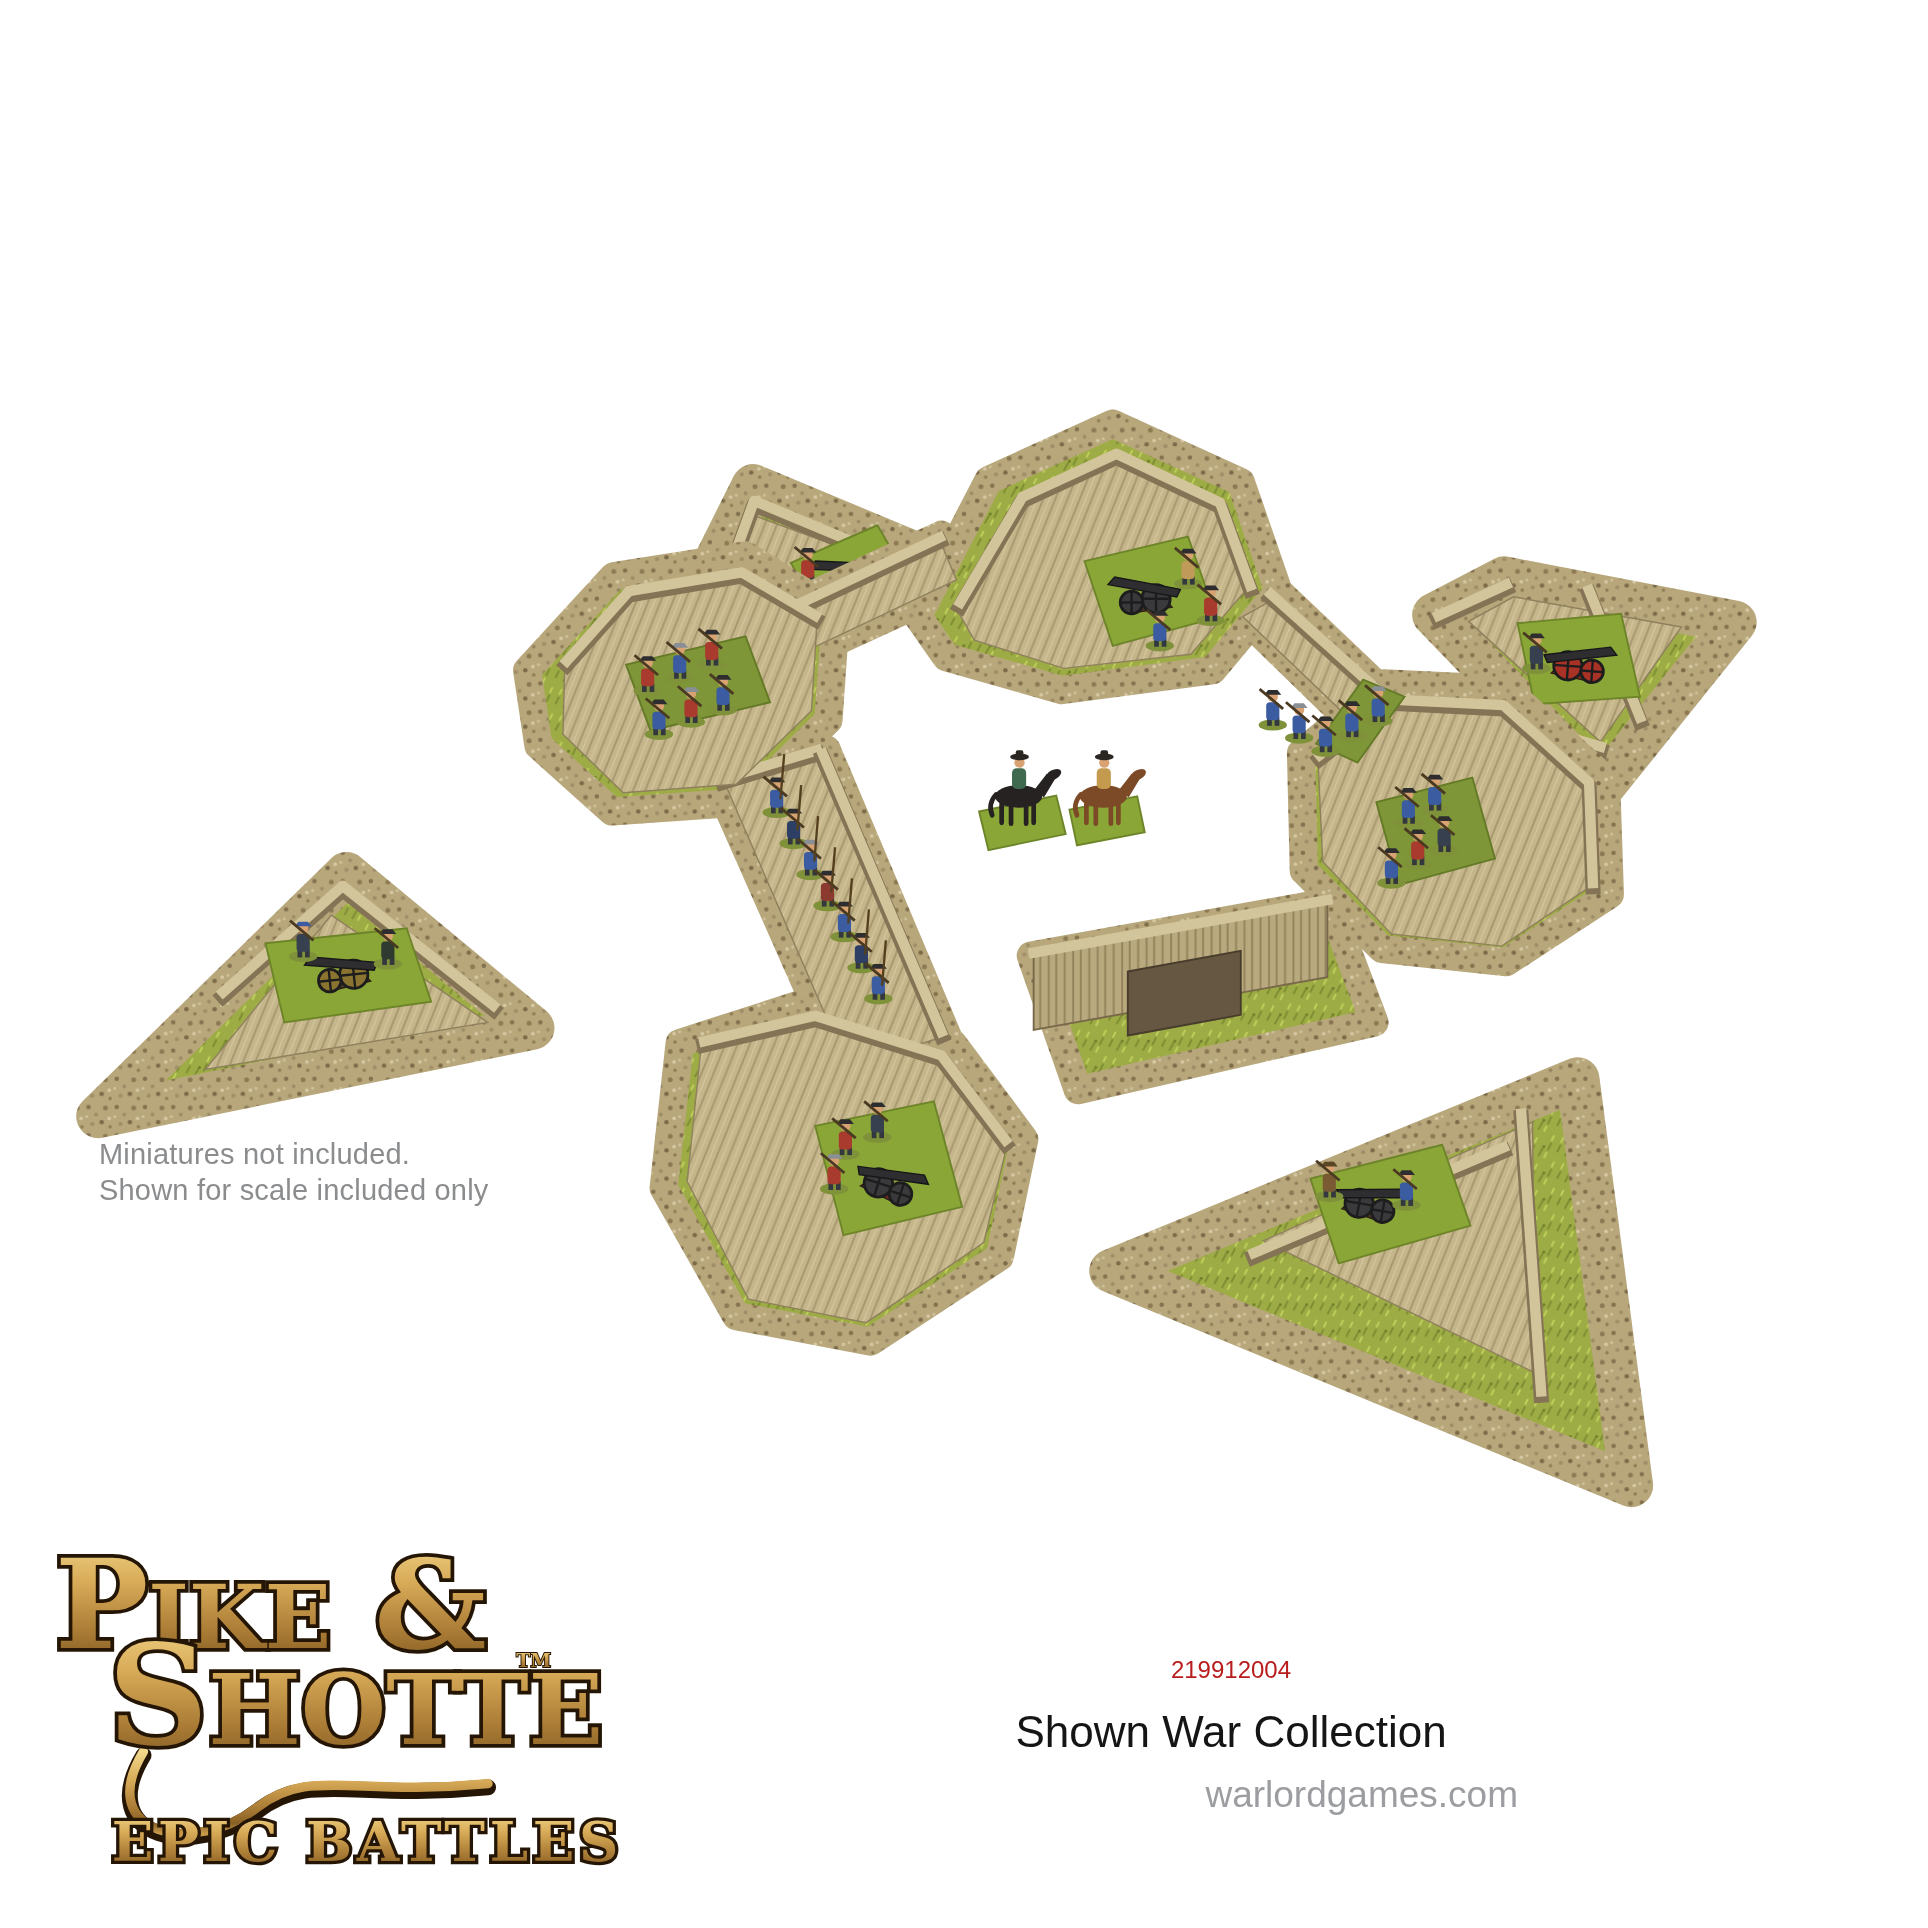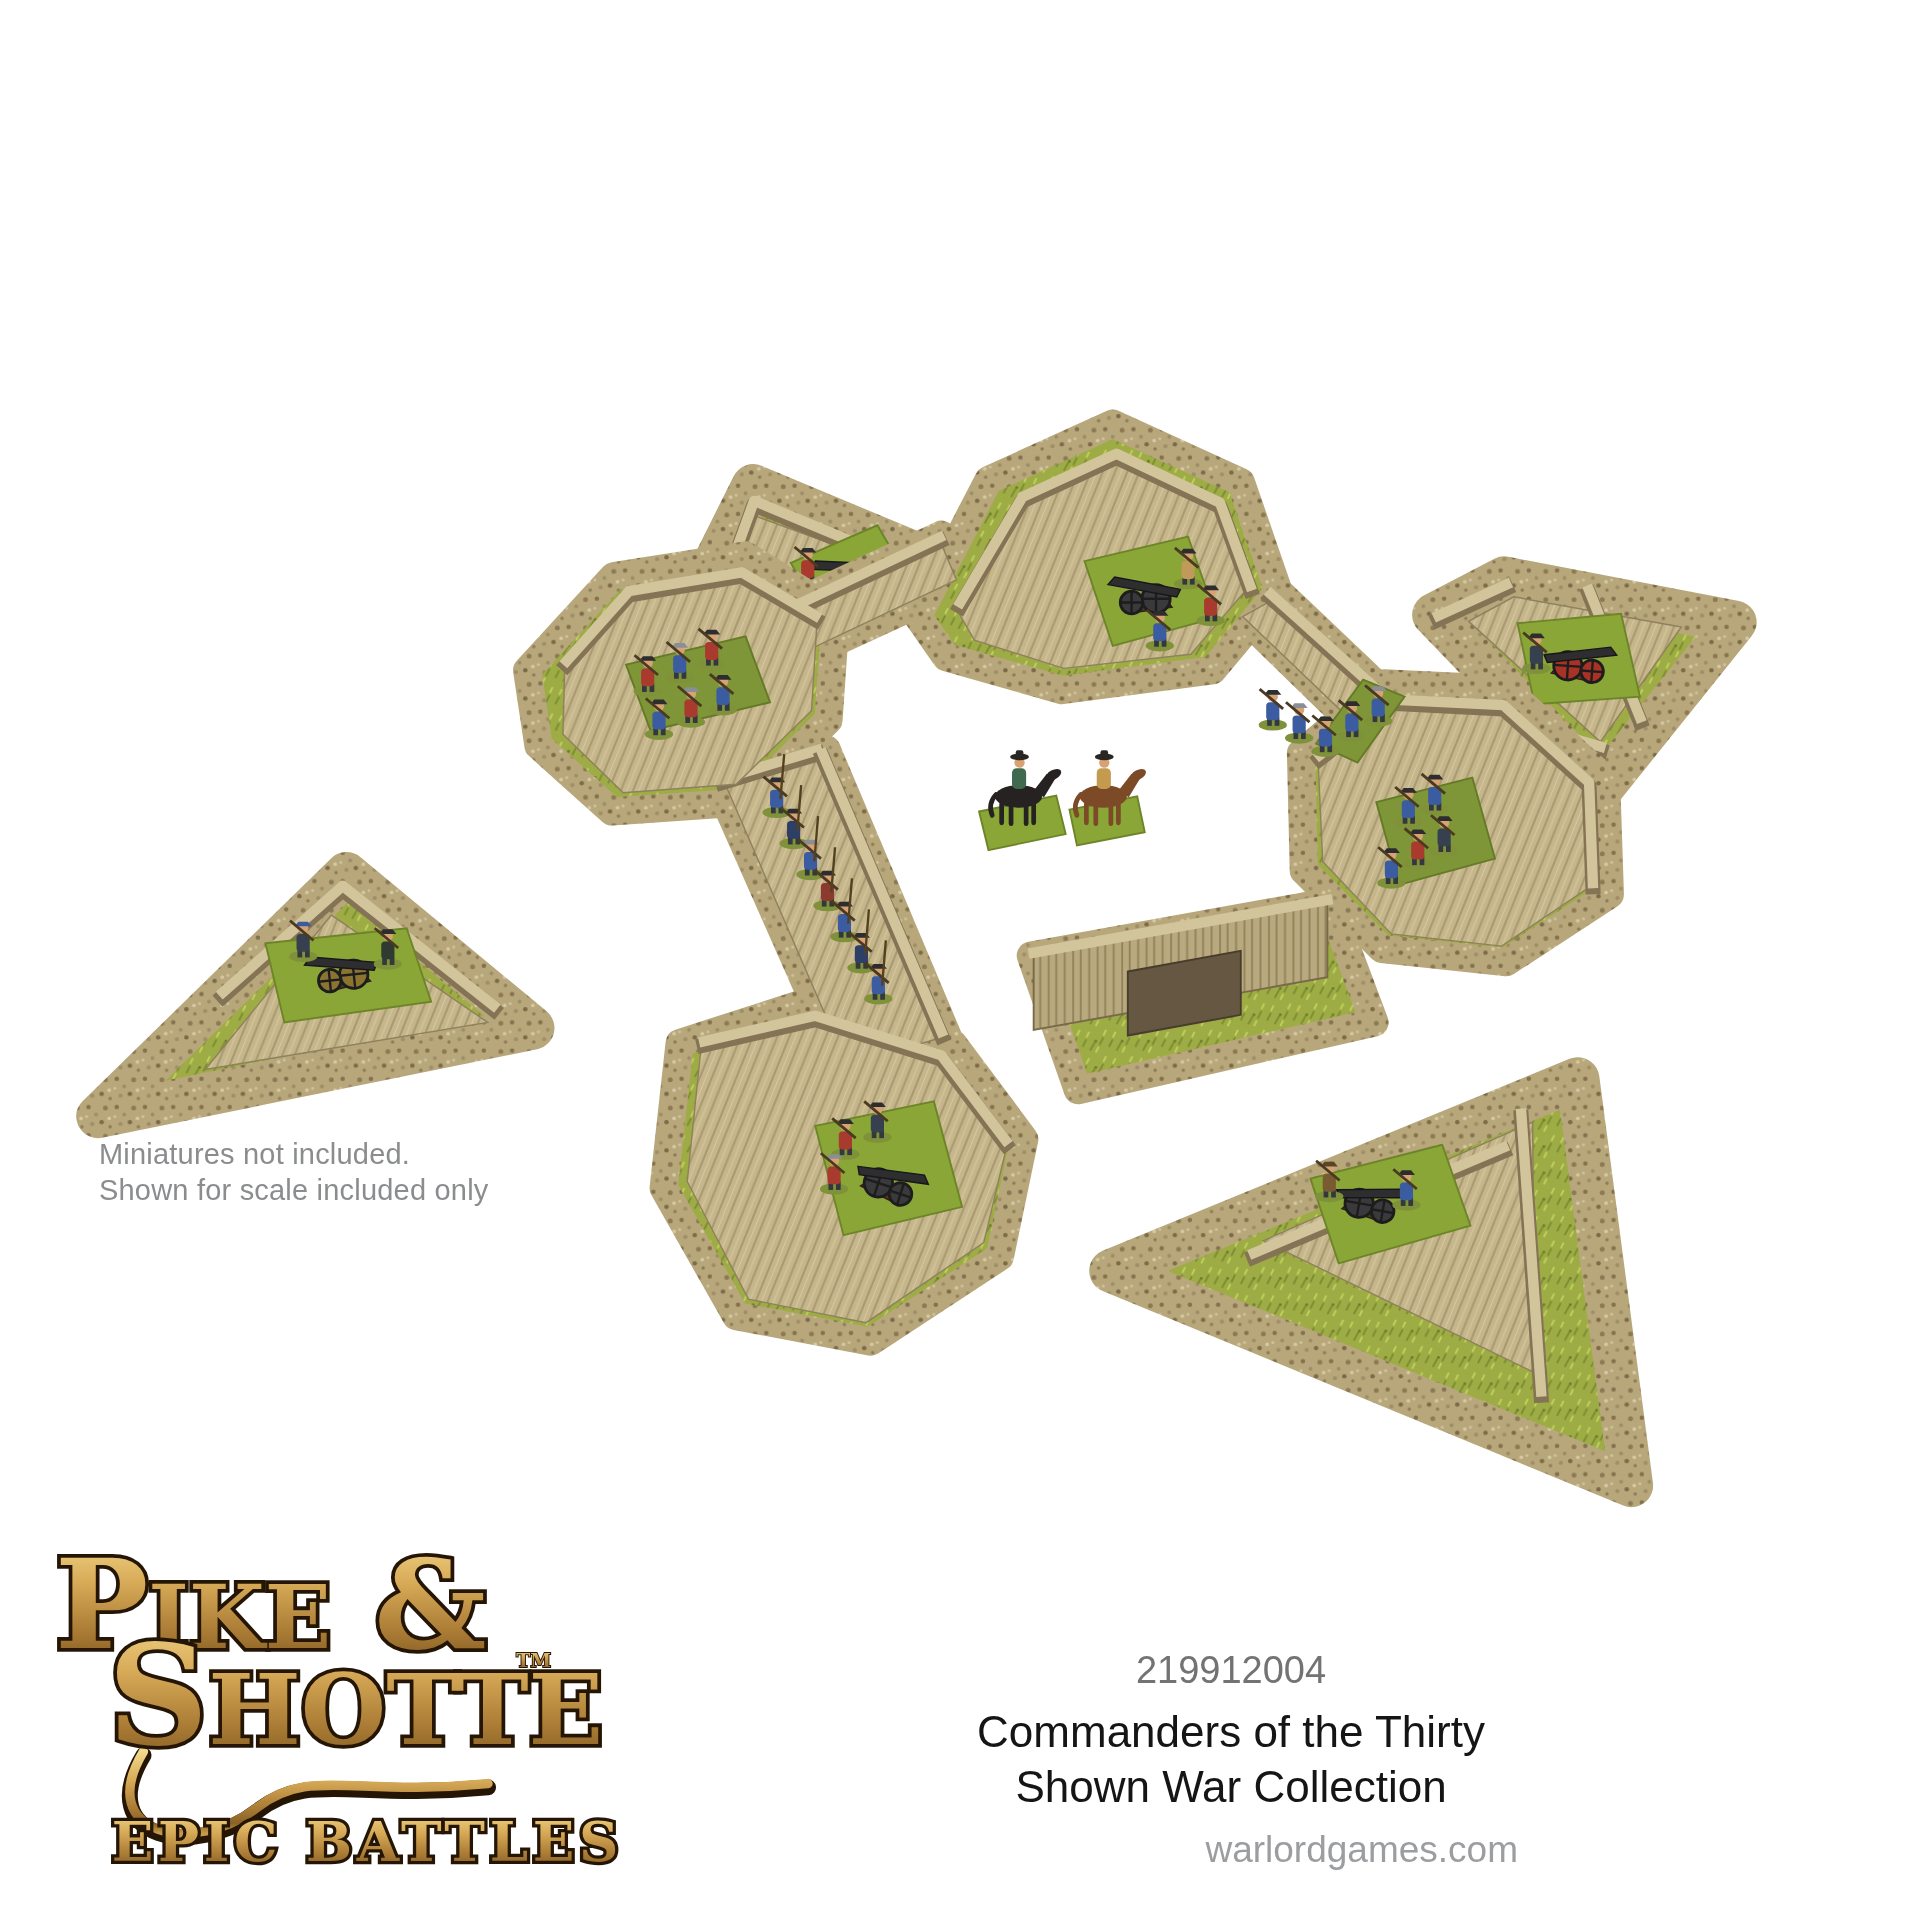--- a/index.html
+++ b/index.html
@@ -32,21 +32,21 @@
   .carr   { fill:var(--car,#4a3526); stroke:#2c1f14; stroke-width:1.5; }
   .hbody  { fill:var(--hb,#7c4a26); }
   .hline  { stroke:var(--hb,#7c4a26); stroke-width:5; fill:none; stroke-linecap:round; }
   .rider  { fill:var(--rc,#c49a4e); }
 
   
   .note { position:absolute; left:99px; top:1136px; color:#8a8c8e; font-size:29px; line-height:36px; letter-spacing:0.2px; }
 
   
   .right-col { position:absolute; left:944px; top:1653px; width:574px; text-align:center; }
-  .code  { color:#737373; font-size:38px; line-height:34px; }
+  .code  { color:#b91c1c; font-size:24px; line-height:34px; }
   .title { color:#151515; font-size:44px; line-height:55px; margin-top:17px; }
   .site  { color:#9b9da0; font-size:37px; line-height:41px; margin-top:15px;text-align:right; }
 
   
   .logo { position:absolute; left:38px; top:1518px; width:659px; height:405px; }
   .logo text { font-family:"DejaVu Serif", serif; font-weight:bold; font-variant:small-caps;
                fill:url(#goldGrad); stroke:#241505; paint-order:stroke; }
   .logo .l1 { font-size:132px; stroke-width:8; }
   .logo .l2 { font-size:148px; stroke-width:8; }
   .logo .tm { font-size:20px; stroke-width:2; font-variant:normal; }
@@ -309,20 +309,19 @@
     <path class="swash" d="M112 248 C 58 338, 168 358, 232 308 C 288 264, 332 296, 478 282"></path>
     <text class="l1" x="18" y="138">Pike &amp;</text>
     <text class="l2" x="74" y="240">Shotte</text>
     <text class="tm" x="508" y="158">TM</text>
     <text class="sub" x="350" y="364" text-anchor="middle">Epic Battles</text>
   </svg>
 
   <div class="right-col">
     <div class="code">219912004</div>
     <div class="title">
-      <div>Commanders of the Thirty</div>
       <div>Shown War Collection</div>
     </div>
     <div class="site">warlordgames.com</div>
   </div>
 
 </div>
 
 
 </body></html>

